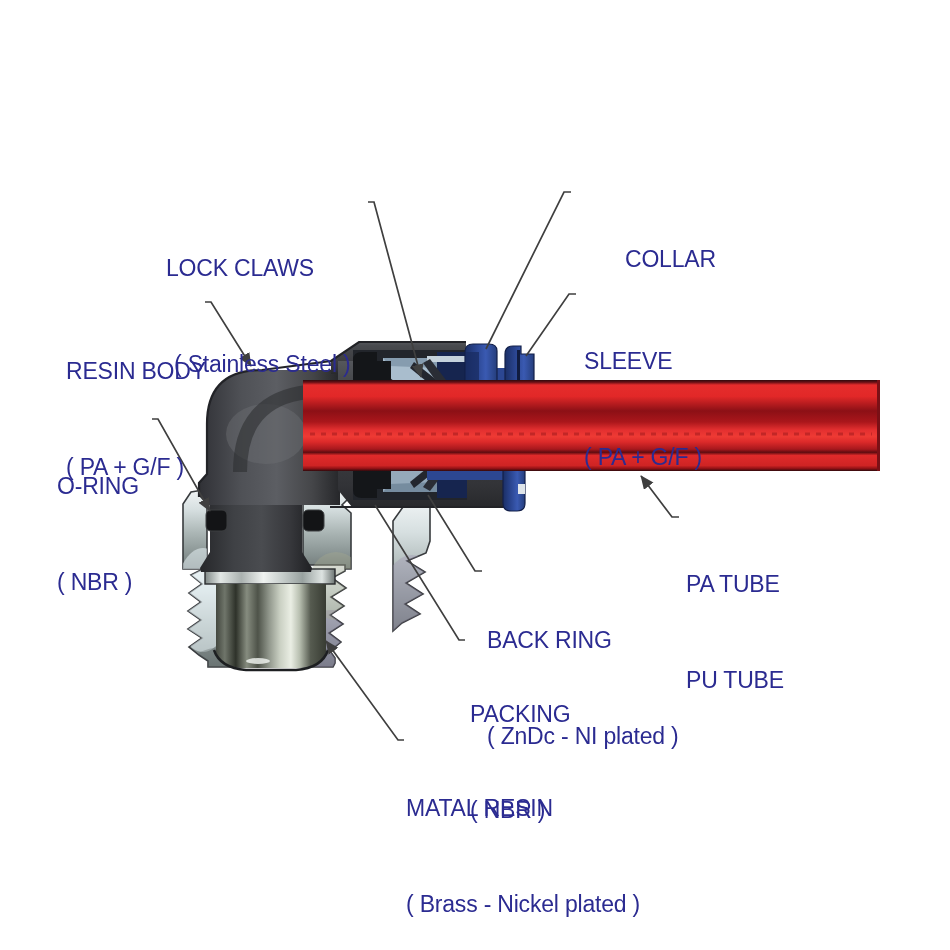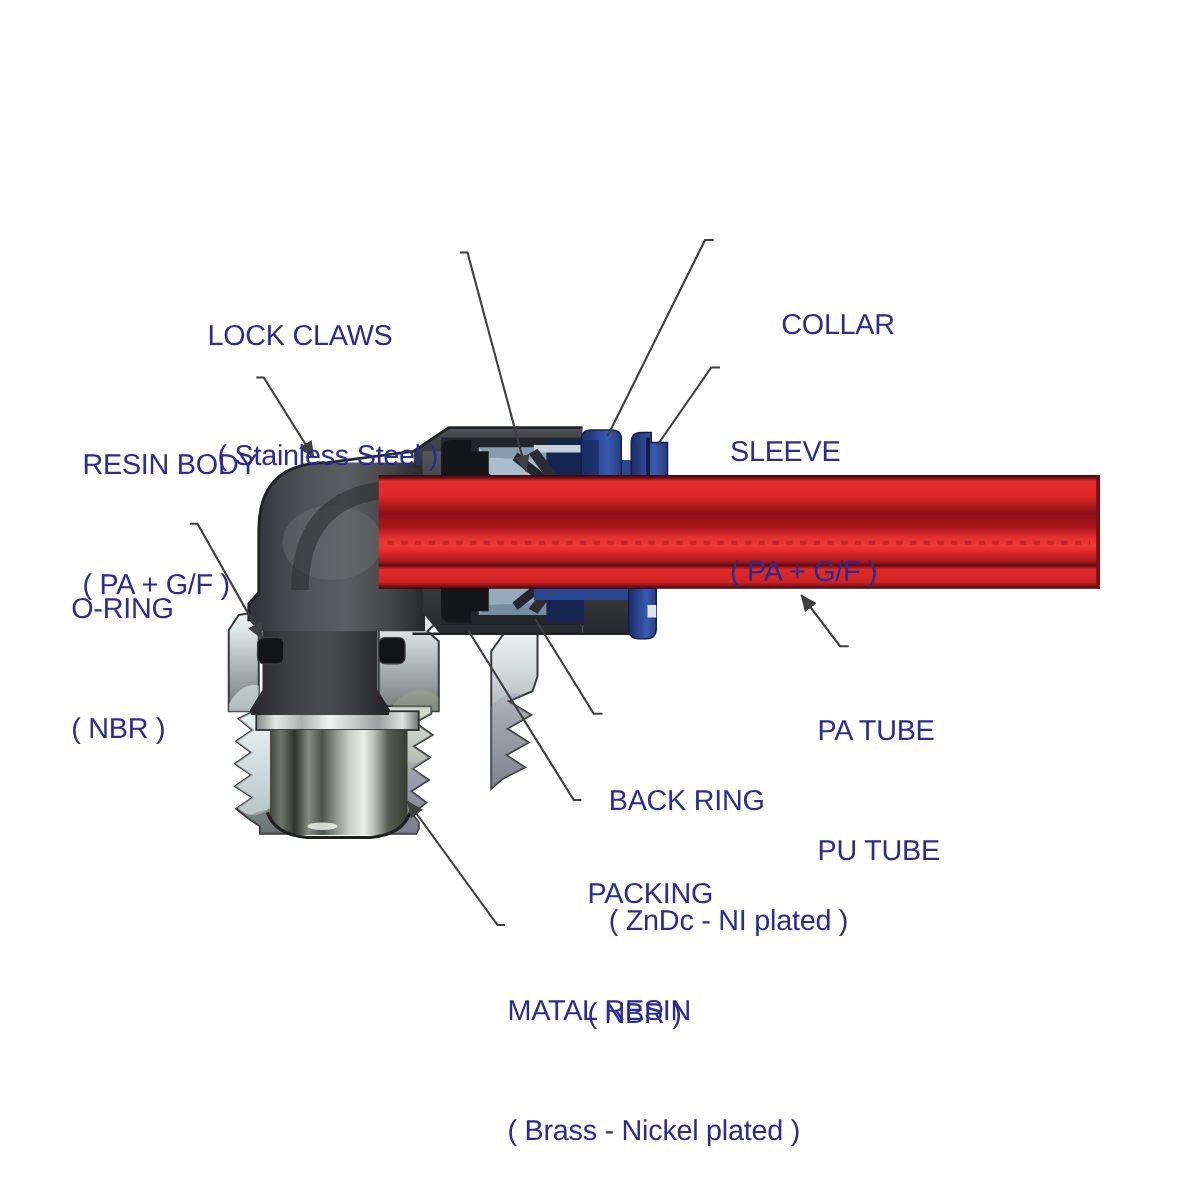--- a/index.html
+++ b/index.html
@@ -14,21 +14,21 @@
   svg.fitting{position:absolute;left:0;top:0;}
   .label{position:absolute;color:var(--label-text);
          font-size:23px;line-height:32px;letter-spacing:-0.2px;
          white-space:pre;}
   .label span{display:block;}
   .lbl-lock-claws{left:166px;top:188px;}
   .lbl-collar{left:581px;top:179px;margin-left:44px;}
   .lbl-sleeve{left:584px;top:281px;}
   .lbl-resin-body{left:66px;top:291px;}
   .lbl-o-ring{left:57px;top:406px;}
-  .lbl-pa-tube{left:654px;top:504px;}
+  .lbl-pa-tube{left:686px;top:504px;}
   .lbl-back-ring{left:487px;top:560px;}
   .lbl-packing{left:470px;top:634px;}
   .lbl-matal-body{left:406px;top:728px;}
   .lbl-resin-body span:nth-child(2){padding-left:0px;}
   .lbl-lock-claws span:nth-child(2){padding-left:8px;}
 </style>
 </head>
 <body>
 
 <div class="stage">

